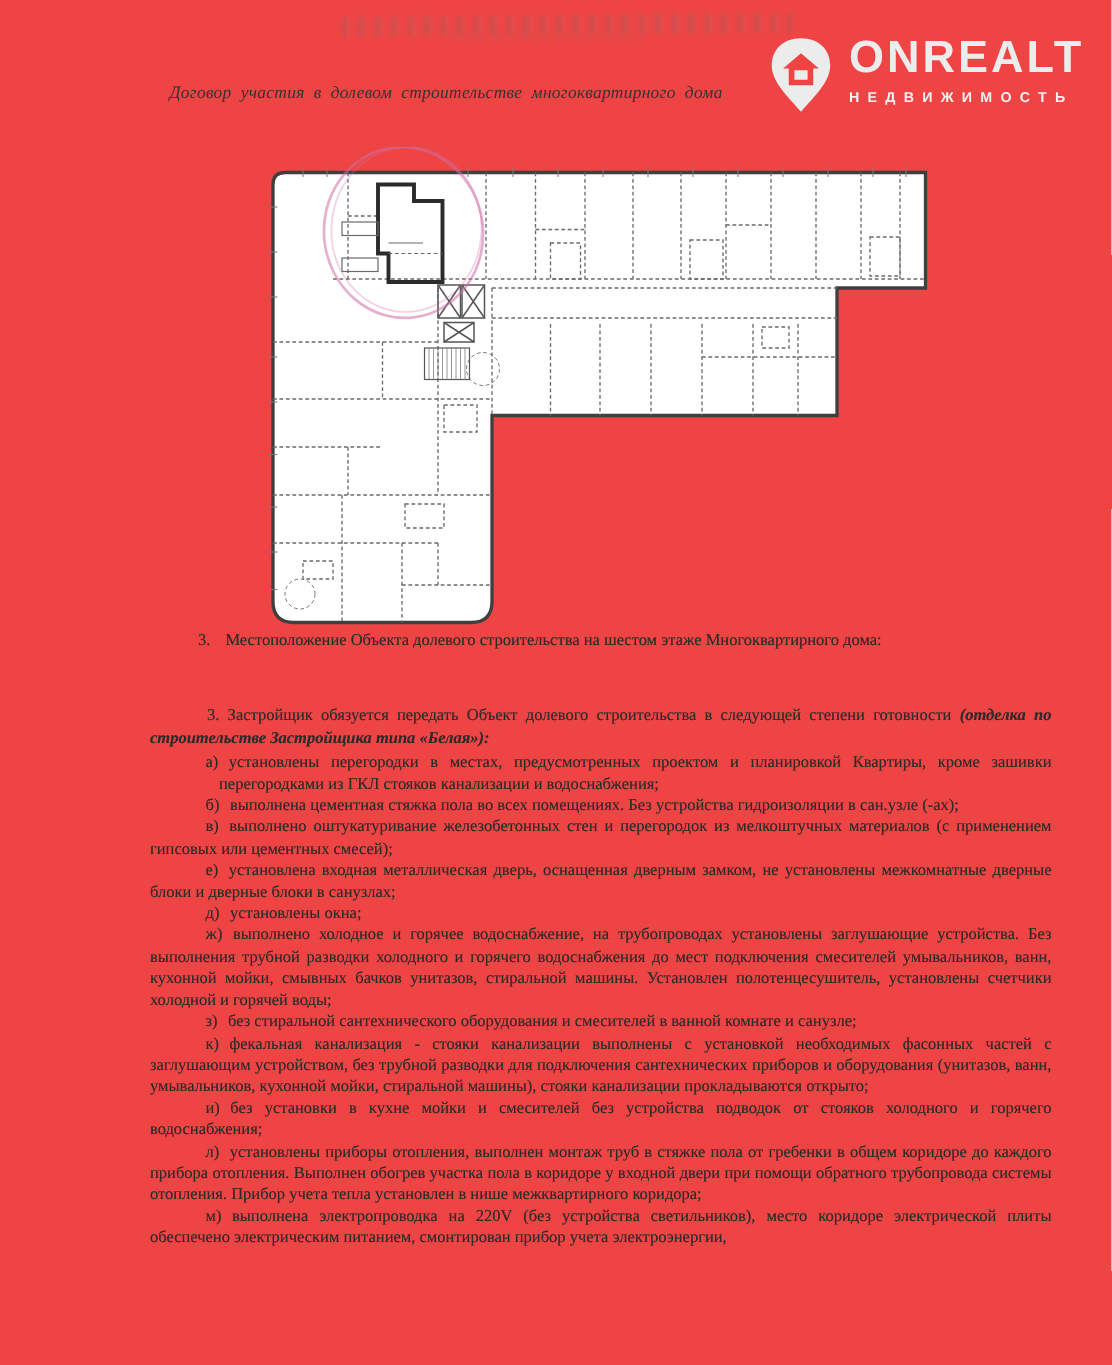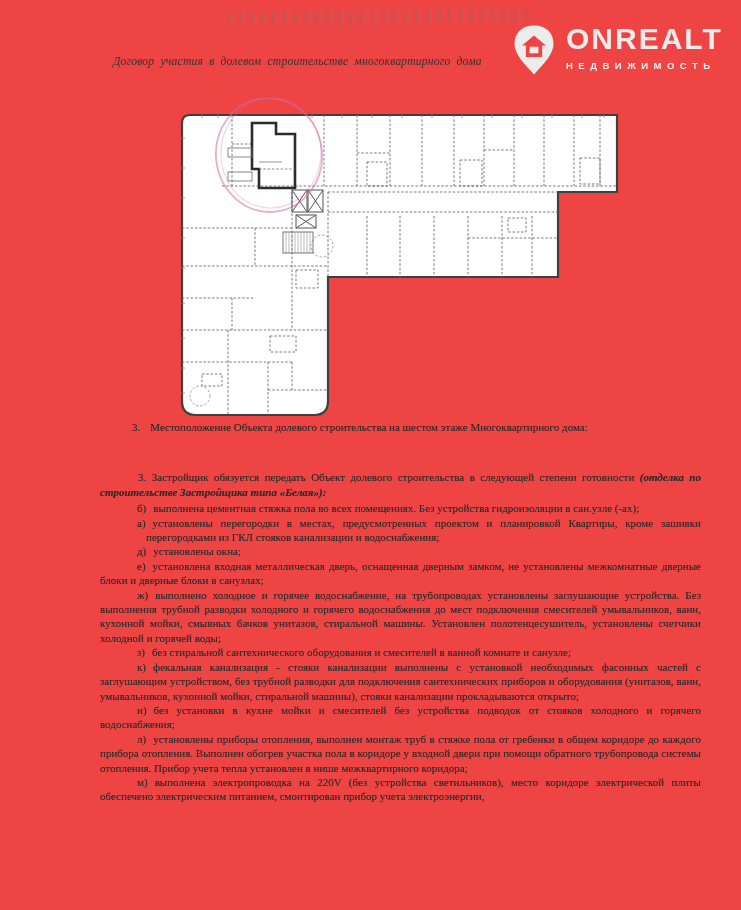--- a/index.html
+++ b/index.html
@@ -189,24 +189,25 @@
     </svg>
   </div>
 
   <div class="textblock">
     <p class="sec3">
       <span class="num">3.</span><span>Местоположение Объекта долевого строительства на шестом этаже Многоквартирного дома:</span>
     </p>
     <p class="sec4">
       <span>3. Застройщик обязуется передать Объект долевого строительства в следующей степени готовности </span><span class="emph">(отделка по строительстве Застройщика типа «Белая»):</span>
     </p>
+    <p class="li hang"><span class="mk">а)</span><span>установлены перегородки в местах, предусмотренных проектом и планировкой Квартиры, кроме зашивки перегородками из ГКЛ стояков канализации и водоснабжения;</span></p>
     <p class="li"><span class="mk">б)</span><span>выполнена цементная стяжка пола во всех помещениях. Без устройства гидроизоляции в сан.узле (-ах);</span></p>
-    <p class="li hang"><span class="mk">а)</span><span>установлены перегородки в местах, предусмотренных проектом и планировкой Квартиры, кроме зашивки перегородками из ГКЛ стояков канализации и водоснабжения;</span></p>
+    <p class="li"><span class="mk">в)</span><span>выполнено оштукатуривание железобетонных стен и перегородок из мелкоштучных материалов (с применением гипсовых или цементных смесей);</span></p>
+    <p class="li"><span class="mk">е)</span><span>установлена входная металлическая дверь, оснащенная дверным замком, не установлены межкомнатные дверные блоки и дверные блоки в санузлах;</span></p>
     <p class="li"><span class="mk">д)</span><span>установлены окна;</span></p>
-    <p class="li"><span class="mk">е)</span><span>установлена входная металлическая дверь, оснащенная дверным замком, не установлены межкомнатные дверные блоки и дверные блоки в санузлах;</span></p>
     <p class="li"><span class="mk">ж)</span><span>выполнено холодное и горячее водоснабжение, на трубопроводах установлены заглушающие устройства. Без выполнения трубной разводки холодного и горячего водоснабжения до мест подключения смесителей умывальников, ванн, кухонной мойки, смывных бачков унитазов, стиральной машины. Установлен полотенцесушитель, установлены счетчики холодной и горячей воды;</span></p>
     <p class="li"><span class="mk">з)</span><span>без стиральной сантехнического оборудования и смесителей в ванной комнате и санузле;</span></p>
     <p class="li"><span class="mk">к)</span><span>фекальная канализация - стояки канализации выполнены с установкой необходимых фасонных частей с заглушающим устройством, без трубной разводки для подключения сантехнических приборов и оборудования (унитазов, ванн, умывальников, кухонной мойки, стиральной машины), стояки канализации прокладываются открыто;</span></p>
     <p class="li"><span class="mk">и)</span><span>без установки в кухне мойки и смесителей без устройства подводок от стояков холодного и горячего водоснабжения;</span></p>
     <p class="li"><span class="mk">л)</span><span>установлены приборы отопления, выполнен монтаж труб в стяжке пола от гребенки в общем коридоре до каждого прибора отопления. Выполнен обогрев участка пола в коридоре у входной двери при помощи обратного трубопровода системы отопления. Прибор учета тепла установлен в нише межквартирного коридора;</span></p>
     <p class="li"><span class="mk">м)</span><span>выполнена электропроводка на 220V (без устройства светильников), место коридоре электрической плиты обеспечено электрическим питанием, смонтирован прибор учета электроэнергии,</span></p>
   </div>
 
 </div>
 

